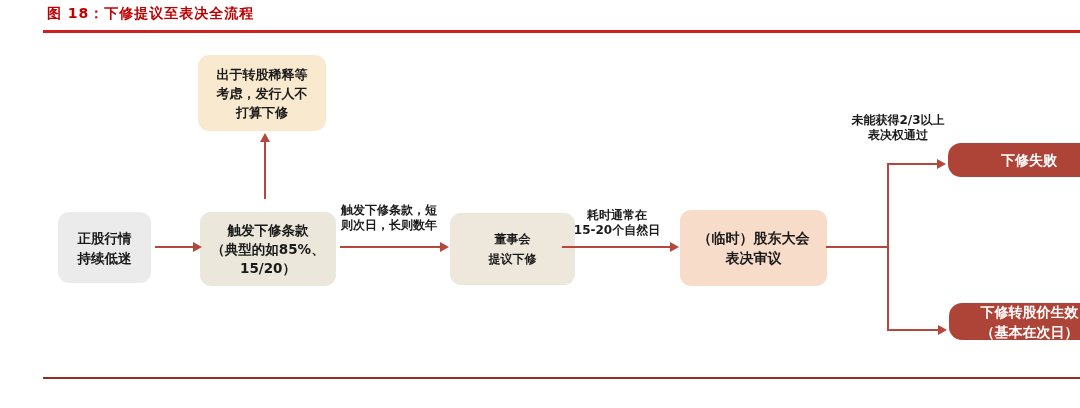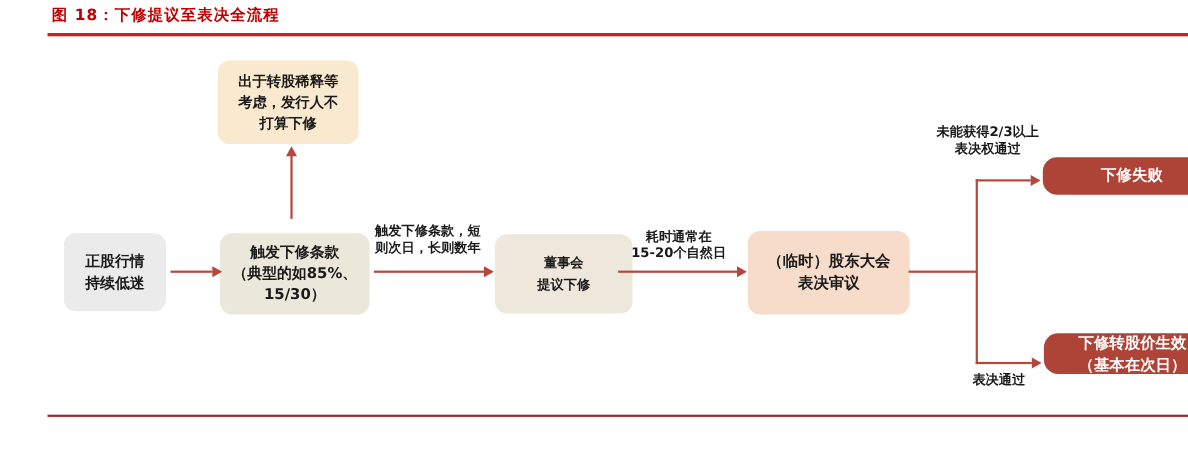--- a/index.html
+++ b/index.html
@@ -59,21 +59,21 @@
   <div class="fig-title">图 18：下修提议至表决全流程</div>
   <div class="title-rule"></div>
 
   <div class="box box-underlying">正股行情
 持续低迷</div>
   <div class="box box-norev">出于转股稀释等
 考虑，发行人不
 打算下修</div>
   <div class="box box-trigger">触发下修条款
 （典型的如85%、
-15/30）</div>
+15/20）</div>
   <div class="box box-board">董事会
 提议下修</div>
   <div class="box box-meeting">（临时）股东大会
 表决审议</div>
   <div class="box box-dark box-fail">下修失败</div>
   <div class="box box-dark box-effective">下修转股价生效
 （基本在次日）</div>
 
   <div class="hline" style="left:112px;top:246px;width:38px;"></div>
   <div class="ah-right" style="left:150px;top:242px;"></div>
@@ -94,17 +94,16 @@
   <div class="hline" style="left:783px;top:246px;width:62px;"></div>
   <div class="vline" style="left:844px;top:163px;height:168px;"></div>
 
   <div class="hline" style="left:844px;top:163px;width:50px;"></div>
   <div class="ah-right" style="left:894px;top:159px;"></div>
   <div class="edge-label lbl-fail">未能获得2/3以上
 表决权通过</div>
 
   <div class="hline" style="left:844px;top:329px;width:51px;"></div>
   <div class="ah-right" style="left:895px;top:325px;"></div>
-  <div class="edge-label lbl-pass">表决通过</div>
 
   <div class="footer-rule"></div>
 
 </div>
 
 </body></html>

